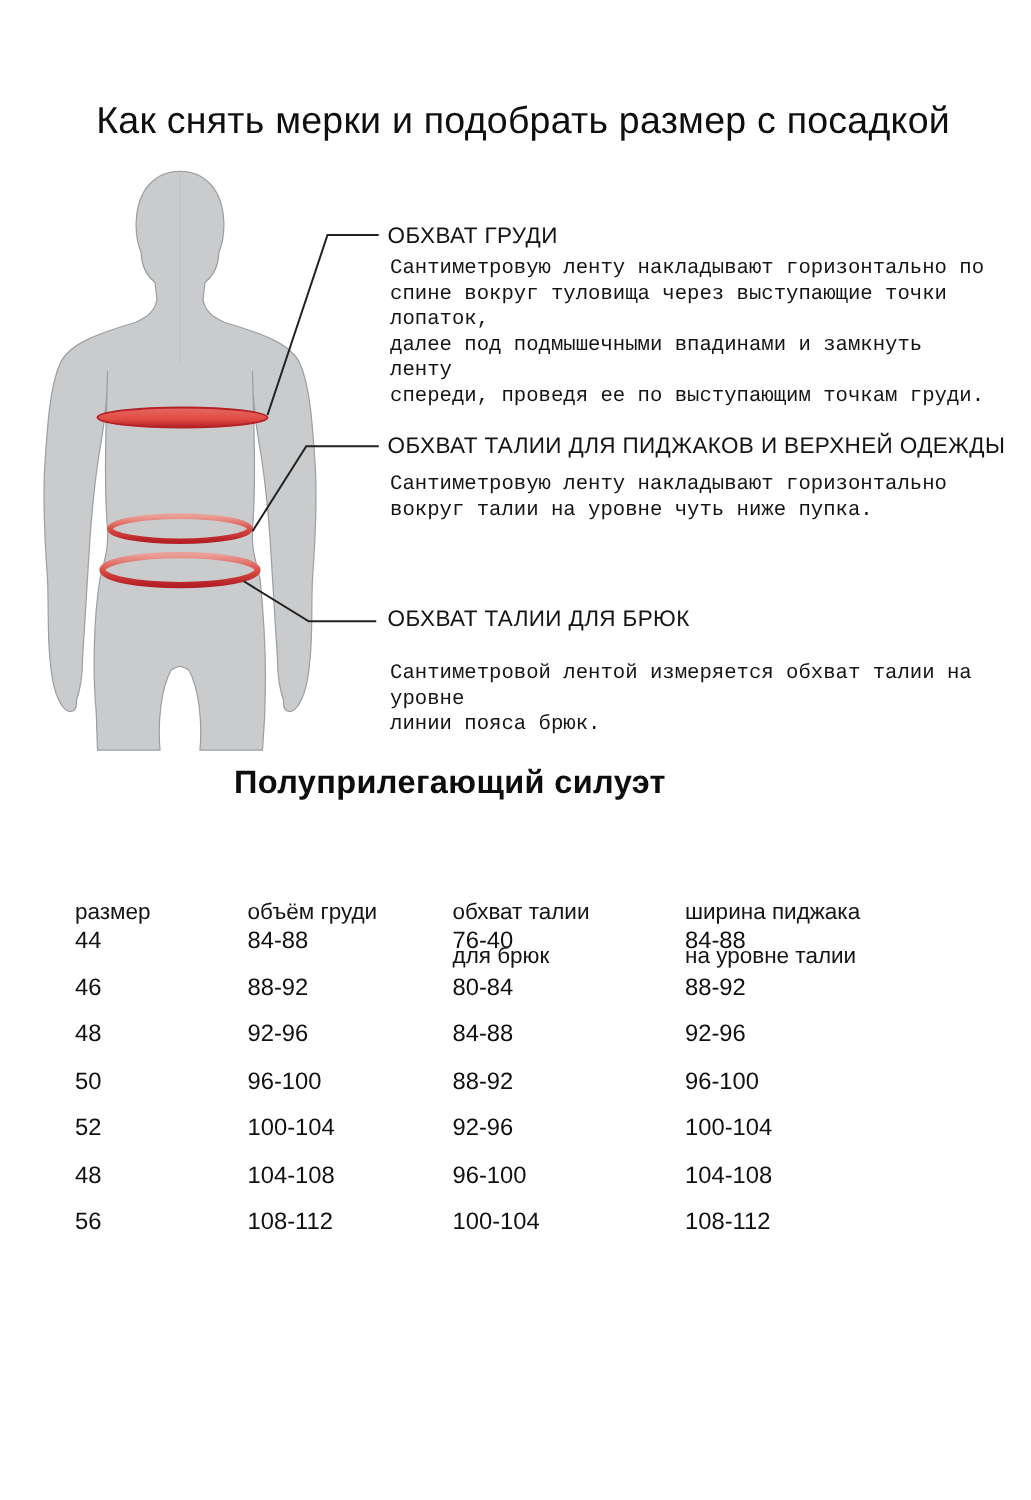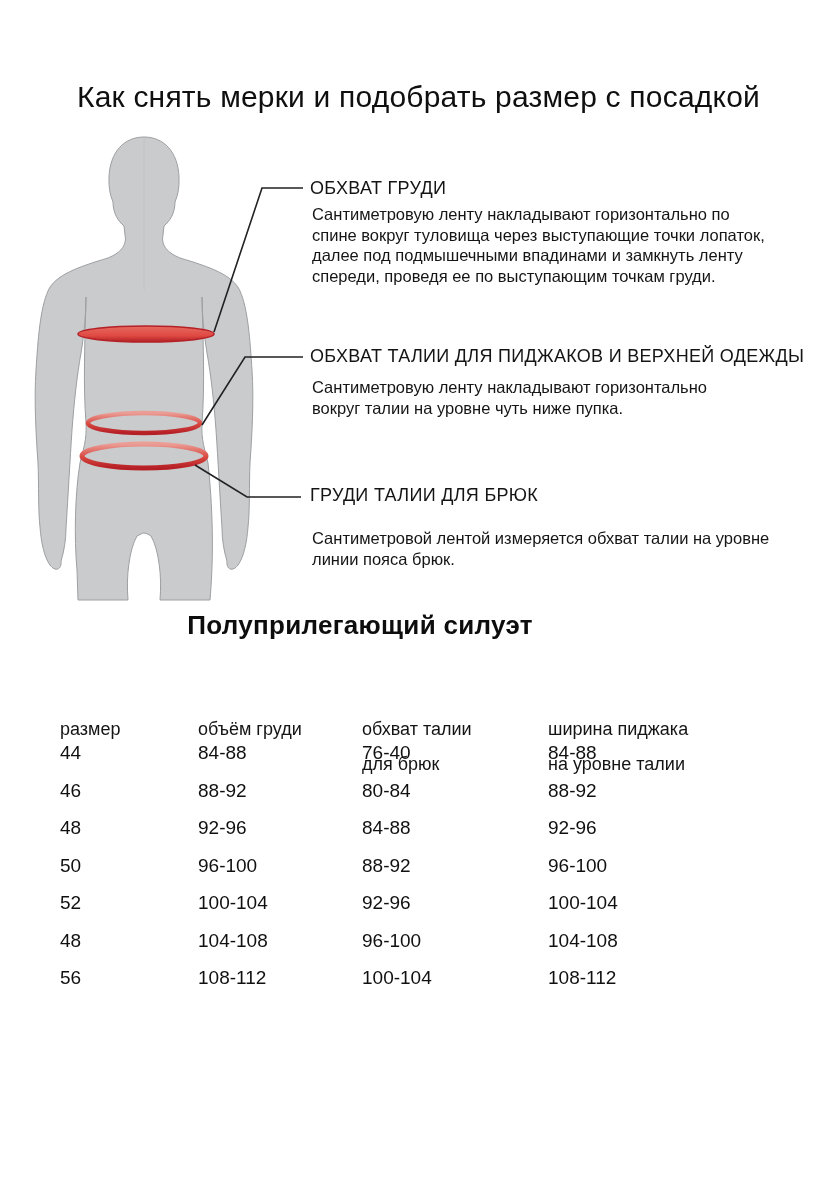--- a/index.html
+++ b/index.html
@@ -11,21 +11,21 @@
     position:absolute;left:77px;top:80px;font-size:30px;font-weight:400;
     letter-spacing:0.2px;line-height:1.15;white-space:nowrap;color:#0f0f0f;
   }
   .figure-svg{position:absolute;left:0;top:125px;}
   .sec-heading{
     position:absolute;left:310px;font-size:18px;font-weight:400;letter-spacing:0.3px;
     line-height:22px;white-space:nowrap;color:#141414;
   }
   .sec-desc{
     position:absolute;left:312px;width:480px;font-size:16.5px;line-height:20.5px;
-    white-space:pre-line;color:#151515;
+    white-space:pre-line;color:#151515;font-family:Liberation Mono, monospace;
   }
   .table-title{
     position:absolute;left:0;top:610px;width:720px;text-align:center;
     font-size:26px;font-weight:700;letter-spacing:0.3px;color:#0d0d0d;
   }
   .size-grid{
     position:absolute;left:60px;top:663px;width:700px;
     display:grid;grid-template-columns:138px 164px 186px 212px;
     grid-template-rows:36px 35px repeat(7,37.5px);
   }
@@ -119,21 +119,21 @@
   <div class="sec-heading" style="top:177px">ОБХВАТ ГРУДИ</div>
   <div class="sec-desc" style="top:204px">Сантиметровую ленту накладывают горизонтально по
 спине вокруг туловища через выступающие точки лопаток,
 далее под подмышечными впадинами и замкнуть ленту
 спереди, проведя ее по выступающим точкам груди.</div>
 
   <div class="sec-heading" style="top:345px">ОБХВАТ ТАЛИИ ДЛЯ ПИДЖАКОВ И ВЕРХНЕЙ ОДЕЖДЫ</div>
   <div class="sec-desc" style="top:377px">Сантиметровую  ленту накладывают горизонтально
 вокруг талии на уровне чуть ниже пупка.</div>
 
-  <div class="sec-heading" style="top:484px">ГРУДИ ТАЛИИ ДЛЯ БРЮК</div>
+  <div class="sec-heading" style="top:484px">ОБХВАТ ТАЛИИ ДЛЯ БРЮК</div>
   <div class="sec-desc" style="top:528px">Сантиметровой лентой измеряется обхват талии на уровне
 линии пояса брюк.</div>
 
   <div class="table-title">Полуприлегающий силуэт</div>
 
   <div class="size-grid">
 
     <div class="hcell">размер</div>
     <div class="hcell">объём груди</div>
     <div class="hcell">обхват талии</div>

